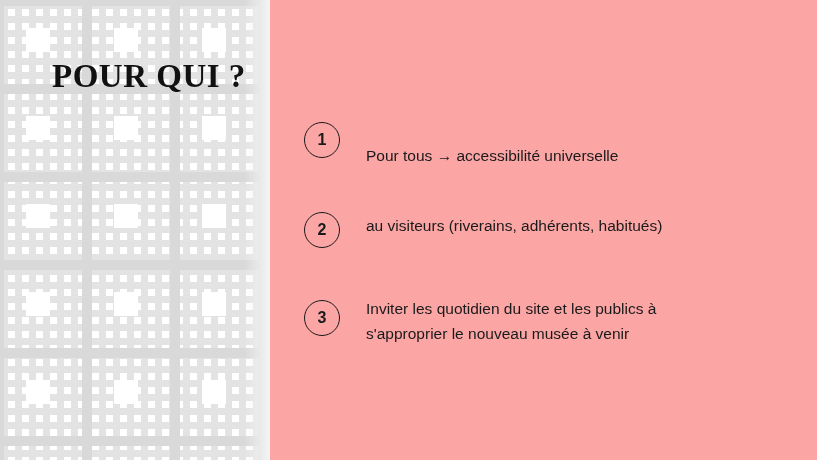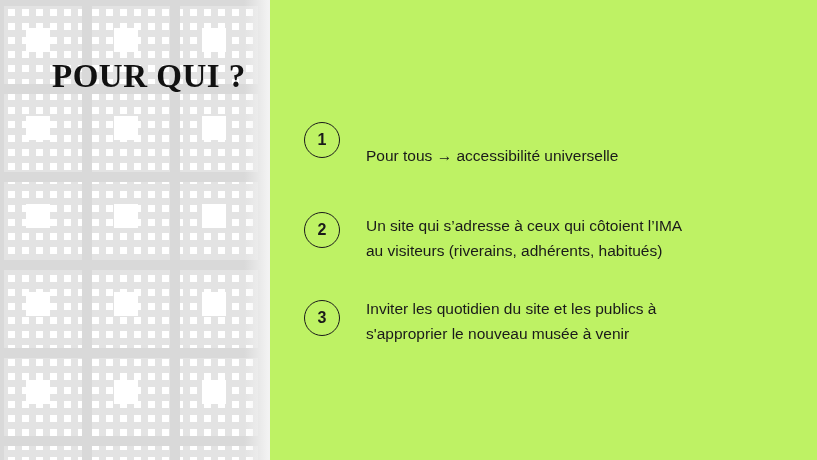--- a/index.html
+++ b/index.html
@@ -4,21 +4,21 @@
 <style>
   html, body {
     margin: 0;
     padding: 0;
     background: #ffffff;
   }
   .slide {
     position: relative;
     width: 817px;
     height: 460px;
-    background: #bef264;
+    background: #fca5a5;
     overflow: hidden;
     font-family: "Liberation Sans", sans-serif;
   }
 
   
   .left-panel {
     position: absolute;
     left: 0;
     top: 0;
     width: 270px;
@@ -165,21 +165,20 @@
     <div class="item item-1">
       <div class="num">1</div>
       <div class="text">
         <span class="line">Pour tous → accessibilité universelle</span>
       </div>
     </div>
 
     <div class="item item-2">
       <div class="num">2</div>
       <div class="text">
-        <span class="line">Un site qui s’adresse à ceux qui côtoient l’IMA</span>
         <span class="line">au visiteurs (riverains, adhérents, habitués)</span>
       </div>
     </div>
 
     <div class="item item-3">
       <div class="num">3</div>
       <div class="text">
         <span class="line">Inviter les quotidien du site et les publics à</span>
         <span class="line">s'approprier le nouveau musée à venir</span>
       </div>

